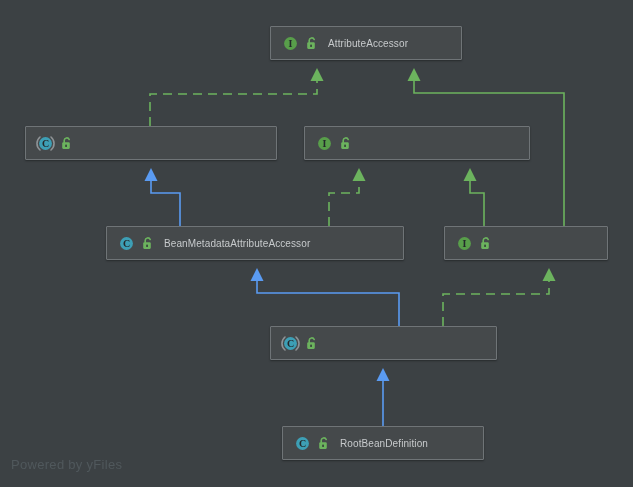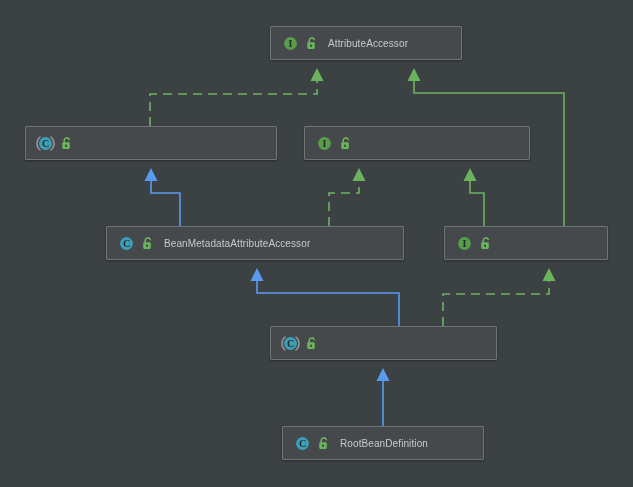--- a/index.html
+++ b/index.html
@@ -183,13 +183,14 @@
           </svg></span>
         <span class="node-vis-icon"><svg width="14" height="15" viewBox="0 0 14 15">
             <path d="M4.2 6.4 V4.3 a2.6 2.6 0 0 1 5.0 -0.8" stroke="#6cb35e" stroke-width="1.6" fill="none" stroke-linecap="round"></path>
             <rect x="2.2" y="6.3" width="7.6" height="6.6" rx="1.1" fill="#6cb35e"></rect>
             <rect x="5.3" y="8.4" width="1.5" height="2.6" rx="0.6" fill="#2f3335"></rect>
           </svg></span>
         <span class="node-label">RootBeanDefinition</span>
       </div>
     </div>
 
+  <div id="watermark">Powered by yFiles</div>
 </div>
 
 </body></html>

